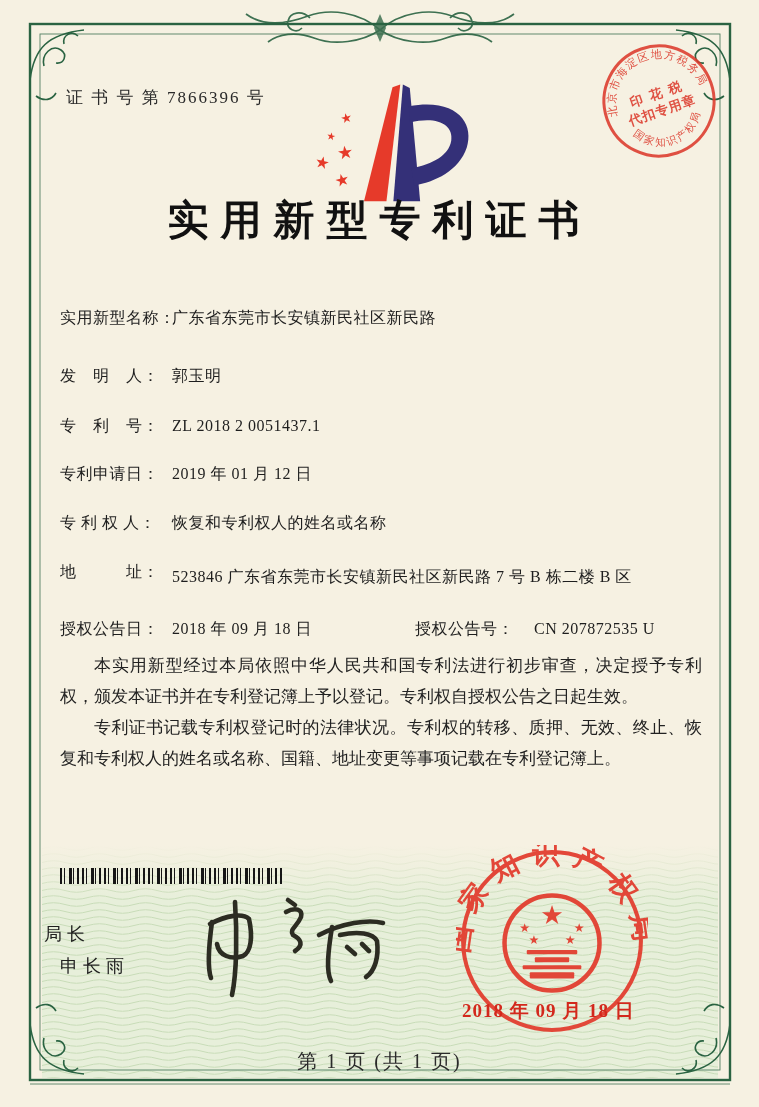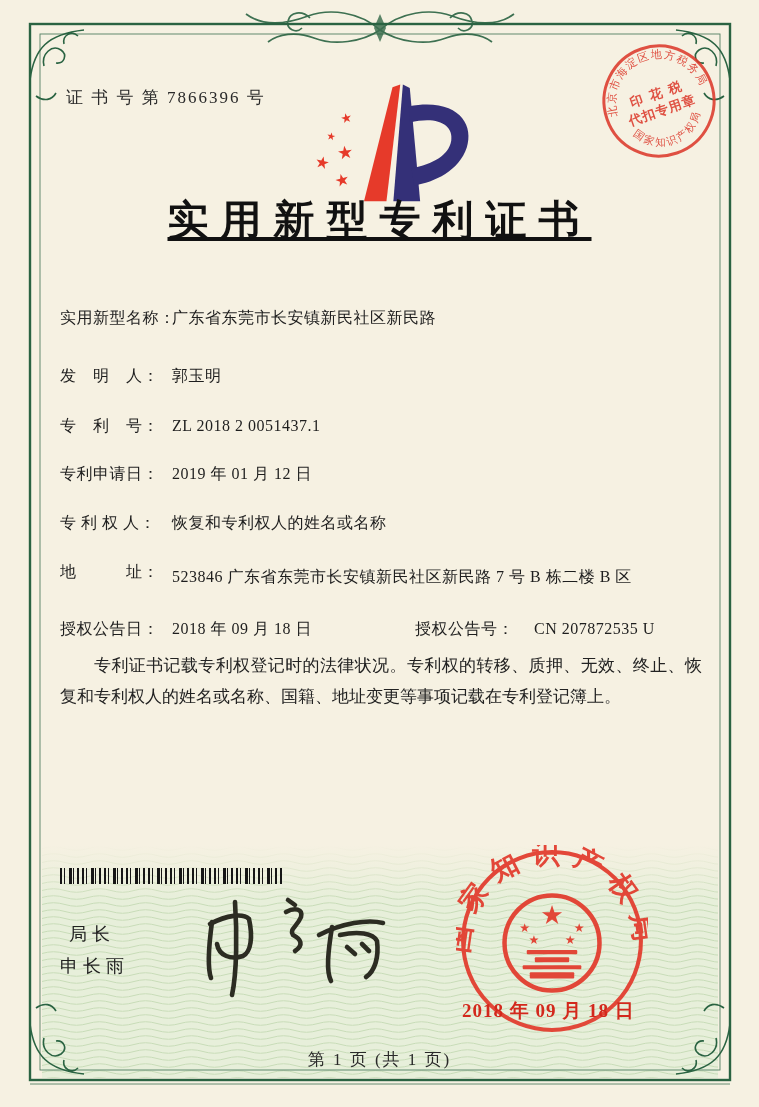--- a/index.html
+++ b/index.html
@@ -8,49 +8,49 @@
   .abs{position:absolute;}
 
   
   .wave-band{left:42px;top:845px;width:676px;height:233px;background:#e7efda;}
   .wave-band .fade{position:absolute;left:0;top:0;right:0;height:55px;
        background:linear-gradient(#f6f1e2,rgba(246,241,226,0));}
 
   .cert-no{left:58px;top:86px;font-size:17px;letter-spacing:2px;color:#2a2a2a;margin-left:8px;}
 
   .title{left:0;right:0;top:193px;text-align:center;font-size:41px;font-weight:700;
-         letter-spacing:12px;color:#111;text-decoration:underline;}
+         letter-spacing:12px;color:#111;}
   .frow{position:absolute;left:60px;white-space:nowrap;}
   .f-label{display:inline-block;width:112px;letter-spacing:.5px;}
   .f-value{letter-spacing:.5px;}
   .f-value.wrap{display:inline-block;width:468px;white-space:normal;line-height:29px;vertical-align:top;}
   .grant-col2{position:absolute;left:355px;top:0;white-space:nowrap;}
   .grant-col2 .f-label{width:auto;margin-right:20px;}
 
   .paras{left:60px;top:650px;width:642px;font-size:17px;line-height:31px;
          text-align:justify;color:#222;}
   .paras p{margin:0;text-indent:2em;}
 
   .barcode{left:60px;top:868px;width:224px;height:16px;
     background-image:repeating-linear-gradient(90deg,
       #161616 0 2px, rgba(0,0,0,0) 2px 4px,
       #161616 4px 5px, rgba(0,0,0,0) 5px 9px,
       #161616 9px 12px, rgba(0,0,0,0) 12px 13px,
       #161616 13px 14px, rgba(0,0,0,0) 14px 17px,
       #161616 17px 19px, rgba(0,0,0,0) 19px 22px);}
 
-  .sig-title{left:69px;top:922px;font-size:18px;letter-spacing:5px;color:#202020;
+  .sig-title{left:44px;top:922px;font-size:18px;letter-spacing:5px;color:#202020;
              font-family:Liberation Mono, monospace;}
   .sig-name{left:60px;top:954px;font-size:18px;letter-spacing:5px;color:#202020;
             font-family:"Liberation Sans",sans-serif;}
 
   .seal-date{left:462px;top:998px;font-size:19px;letter-spacing:1px;color:#d3281c;
              font-weight:700;}
 
-  .footer{left:0;right:0;top:1048px;text-align:center;font-size:17px;letter-spacing:2px;color:#2a2a2a;}
+  .footer{left:0;right:0;top:1048px;text-align:center;font-size:20px;letter-spacing:2px;color:#2a2a2a;}
 
   svg text{font-family:"Liberation Serif",serif;}
 </style>
 </head>
 <body>
 
 <div class="abs wave-band">
   <svg width="676" height="233">
     <defs>
       <pattern id="wv" width="46" height="7" patternUnits="userSpaceOnUse">
@@ -151,20 +151,21 @@
   <span class="f-label" style="vertical-align:top">地　　　址：</span><span class="f-value wrap">523846 广东省东莞市长安镇新民社区新民路 7 号 B 栋二楼 B 区</span>
 </div>
 <div class="frow" style="top:619px;width:650px">
   <span class="f-label">授权公告日：</span><span class="f-value">2018 年 09 月 18 日</span>
   <span class="grant-col2">
     <span class="f-label">授权公告号：</span><span class="f-value">CN 207872535 U</span>
   </span>
 </div>
 
 <div class="abs paras">
+  <p>本实用新型经过本局依照中华人民共和国专利法进行初步审查，决定授予专利权，颁发本证书并在专利登记簿上予以登记。专利权自授权公告之日起生效。</p>
   <p>专利证书记载专利权登记时的法律状况。专利权的转移、质押、无效、终止、恢复和专利权人的姓名或名称、国籍、地址变更等事项记载在专利登记簿上。</p>
 </div>
 
 <div class="abs barcode"></div>
 
 <div class="abs sig-title">局长</div>
 <div class="abs sig-name">申长雨</div>
 
 <svg class="abs" style="left:182px;top:882px" width="212" height="118" viewBox="0 0 212 118">
   <g fill="none" stroke="#2c2c22" stroke-width="4.6" stroke-linecap="round" stroke-linejoin="round">

